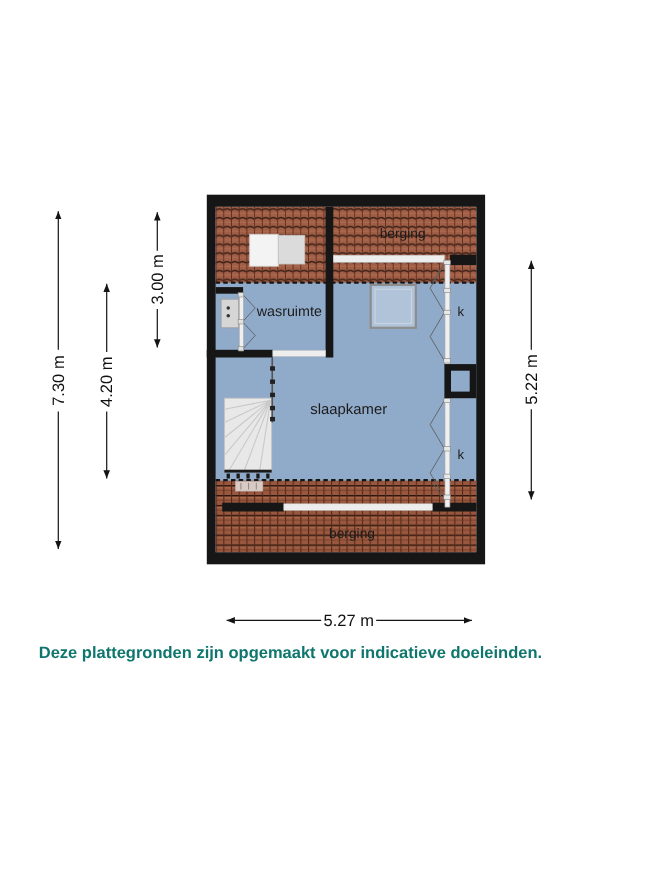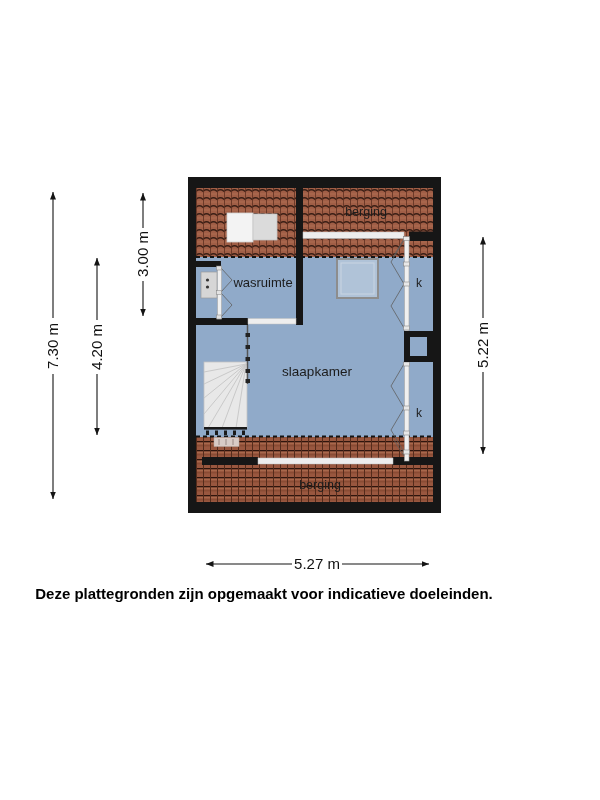--- a/index.html
+++ b/index.html
@@ -8,21 +8,21 @@
     font-family:"Liberation Sans", sans-serif;
     position:relative;overflow:hidden;
   }
   .stage{position:absolute;left:0;top:0;width:600px;height:800px;}
   svg text{fill:#1c1c1c;}
   .room-label{font-size:13px;}
   .dim-label{font-size:15px;fill:#111;}
   .disclaimer{
     position:absolute;left:0;top:584px;width:528px;
     text-align:center;font-weight:bold;font-size:15px;line-height:19.5px;
-    color:#000000;
+    color:#0f766e;
   }
 </style>
 </head>
 <body>
 
 <div class="stage">
 <svg width="600" height="800" viewBox="0 0 600 800">
   <defs>
     <marker id="arr" markerWidth="9" markerHeight="8" refX="7.5" refY="3" orient="auto" markerUnits="userSpaceOnUse">
       <path d="M0,0 L7.5,3 L0,6 Z" fill="#141414"></path>

